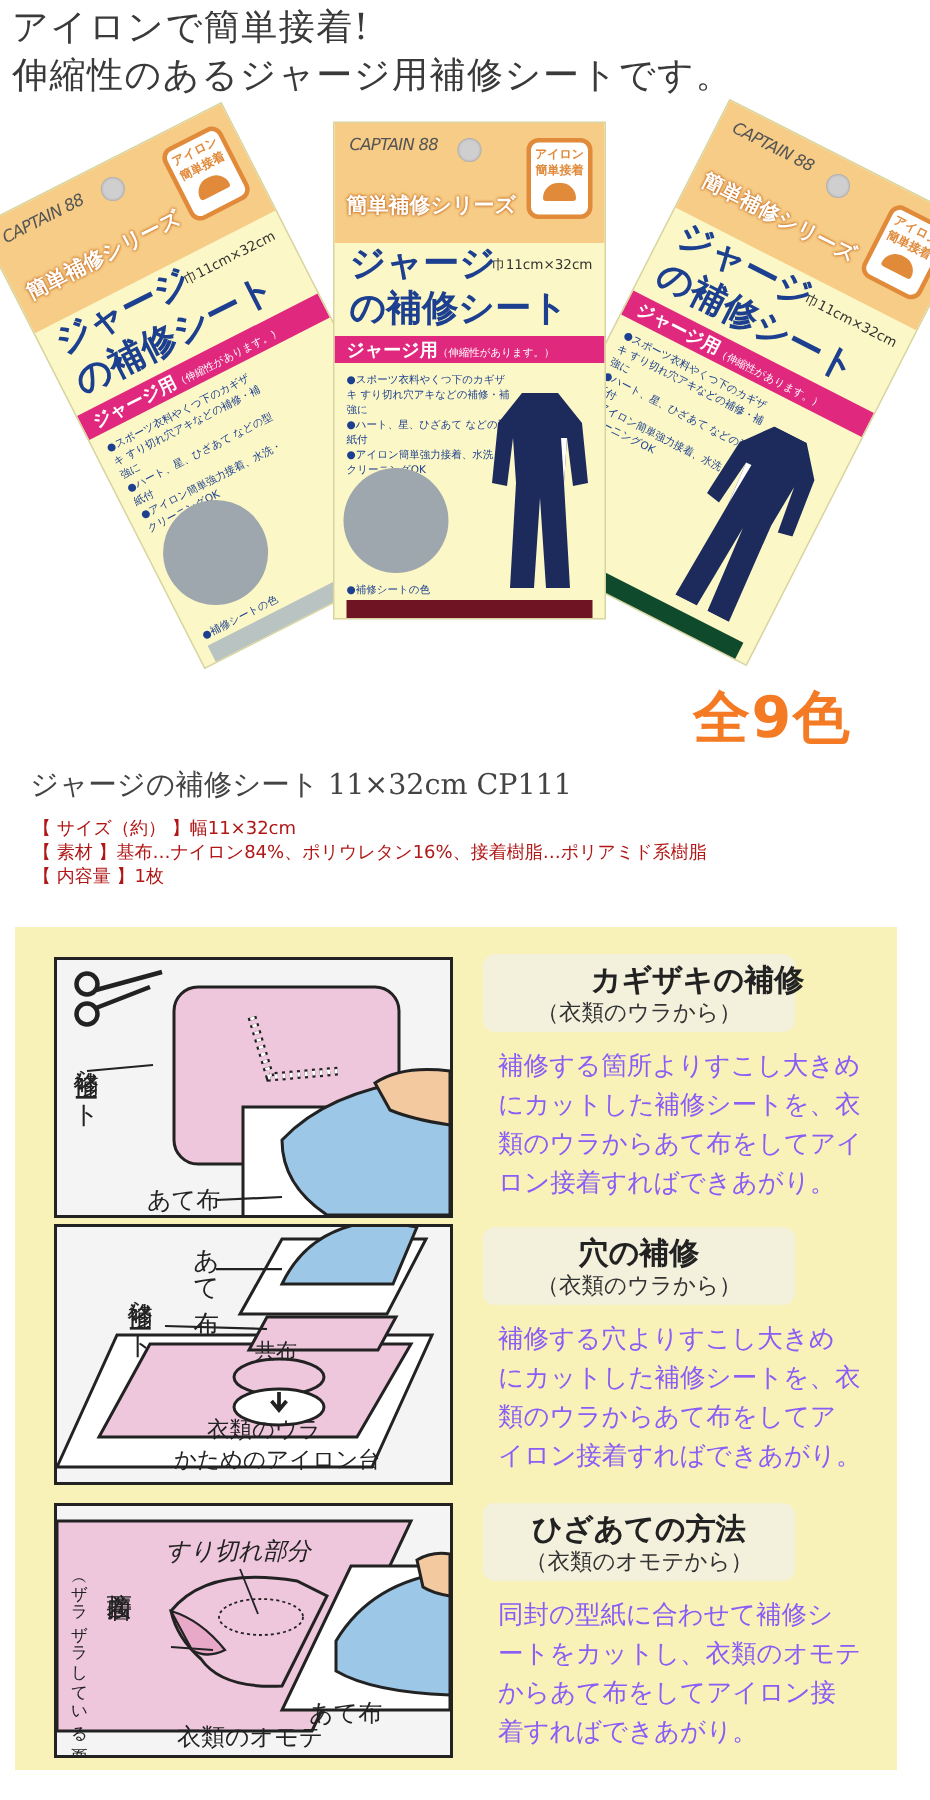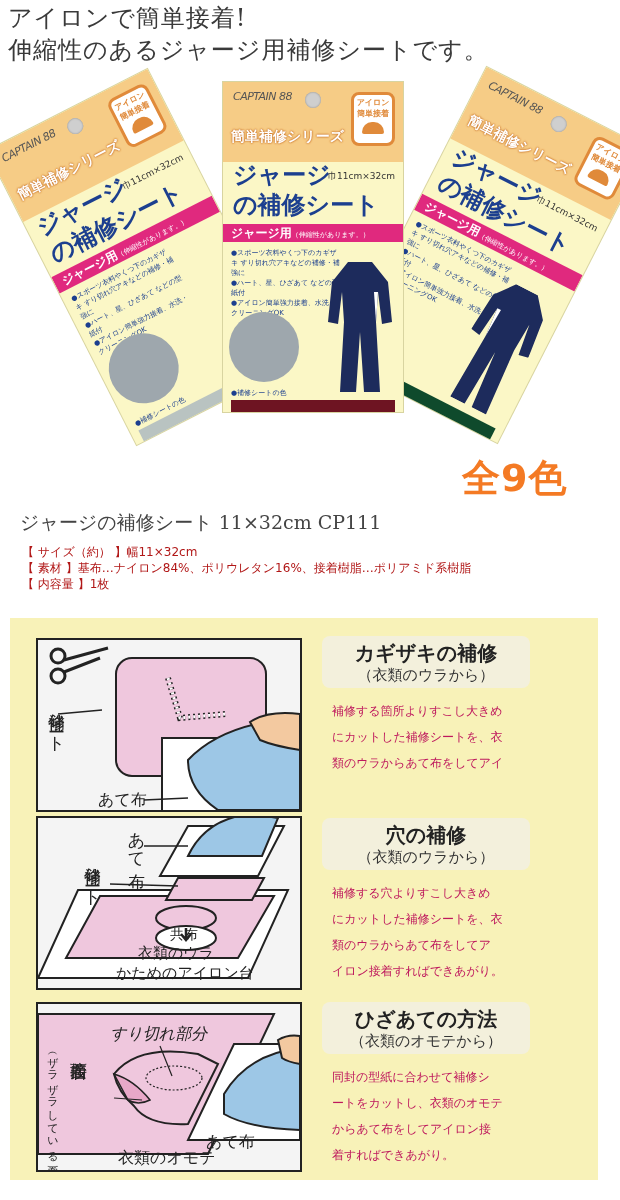--- a/index.html
+++ b/index.html
@@ -42,21 +42,21 @@
   .product-name { left:20px; top:510px; font-family:"DejaVu Serif", serif; font-size:19px; color:#444; }
   .spec { left:22px; font-size:12px; color:#b11717; line-height:16px; }
 
   
   .panel { left:10px; top:618px; width:588px; height:562px; background:#f8f2b8; }
   .fig { position:absolute; left:26px; width:262px; border:2px solid #222; background:#f4f4f4; overflow:hidden; }
   .fig svg { display:block; }
   .step-card { position:absolute; left:312px; width:208px; height:52px; background:#f3f0dc; border-radius:8px; }
   .step-title { position:absolute; left:312px; width:208px; text-align:center; font-size:20px; font-weight:bold; color:#222; }
   .step-sub { position:absolute; left:312px; width:208px; text-align:center; font-size:15px; color:#333; }
-  .step-body { position:absolute; left:322px; width:270px; font-size:12px; line-height:26px; color:#be185d; }
+  .step-body { position:absolute; left:322px; width:270px; font-size:17px; line-height:26px; color:#8b5cf6; }
   .vlabel { position:absolute; font-size:17px; color:#222; writing-mode:vertical-rl; letter-spacing:1px; }
   .label { position:absolute; font-size:16px; color:#222; white-space:nowrap; }
 </style>
 </head>
 <body>
 
 <div class="abs headline">
   <div>アイロンで簡単接着!</div>
   <div>伸縮性のあるジャージ用補修シートです。</div>
 </div>
@@ -169,45 +169,46 @@
         <path d="M26 20 L70 8 M26 32 L62 18" stroke="#222" stroke-width="3"></path>
       </g>
       <line x1="20" y1="74" x2="64" y2="70" stroke="#222" stroke-width="1.5"></line>
       <line x1="106" y1="160" x2="150" y2="158" stroke="#222" stroke-width="1.5"></line>
     </svg>
     <div class="vlabel" style="left:8px; top:60px;">補修シート</div>
     <div class="label" style="left:60px; top:150px;">あて布</div>
   </div>
 
   <div class="step-card" style="top:18px;"></div>
-  <div class="step-title" style="top:22px;">カギザキの補修</div>
+  <div class="step-title" style="top:22px;padding-left:39px;">カギザキの補修</div>
   <div class="step-sub" style="top:48px;">（衣類のウラから）</div>
   <div class="step-body" style="top:80px;">
     <div>補修する箇所よりすこし大きめ</div>
     <div>にカットした補修シートを、衣</div>
     <div>類のウラからあて布をしてアイ</div>
+    <div>ロン接着すればできあがり。</div>
   </div>
 
   <div class="fig" style="top:198px; height:170px;">
     <svg width="262" height="170" viewBox="0 0 262 170">
       <rect x="0" y="0" width="262" height="170" fill="#f4f4f4"></rect>
       <path d="M40 72 L250 72 L210 160 L0 160 Z" fill="#ffffff" stroke="#222" stroke-width="2"></path>
       <path d="M62 78 L236 78 L200 140 L28 140 Z" fill="#efc7dd" stroke="#222" stroke-width="2"></path>
       <ellipse cx="148" cy="100" rx="30" ry="12" fill="#efc7dd" stroke="#222" stroke-width="2"></ellipse>
       <ellipse cx="148" cy="120" rx="30" ry="12" fill="#ffffff" stroke="#222" stroke-width="2"></ellipse>
       <path d="M148 110 L148 120 M143 116 L148 122 L153 116" stroke="#222" stroke-width="2.5" fill="none"></path>
       <path d="M140 60 L226 60 L214 82 L128 82 Z" fill="#efc7dd" stroke="#222" stroke-width="2"></path>
       <path d="M150 8 L246 8 L220 58 L122 58 Z" fill="#ffffff" stroke="#222" stroke-width="2"></path>
       <path d="M150 38 Q168 0 214 -4 L240 0 L224 38 Z" fill="#9dc7e6" stroke="#222" stroke-width="2"></path>
       <line x1="106" y1="28" x2="150" y2="28" stroke="#222" stroke-width="1.5"></line>
       <line x1="72" y1="66" x2="140" y2="68" stroke="#222" stroke-width="1.5"></line>
     </svg>
     <div class="vlabel" style="left:88px; top:2px;">あて布</div>
     <div class="vlabel" style="left:44px; top:36px;">補修シート</div>
-    <div class="label" style="left:132px; top:108px; font-size:14px;">共布</div>
+    <div class="label" style="left:132px; top:74px; font-size:14px;">共布</div>
     <div class="label" style="left:100px; top:126px; font-size:15px;text-align:right;">衣類のウラ</div>
     <div class="label" style="left:78px; top:146px; font-size:15px;">かためのアイロン台</div>
   </div>
 
   <div class="step-card" style="top:200px;"></div>
   <div class="step-title" style="top:204px;">穴の補修</div>
   <div class="step-sub" style="top:230px;">（衣類のウラから）</div>
   <div class="step-body" style="top:262px;">
     <div>補修する穴よりすこし大きめ</div>
     <div>にカットした補修シートを、衣</div>

